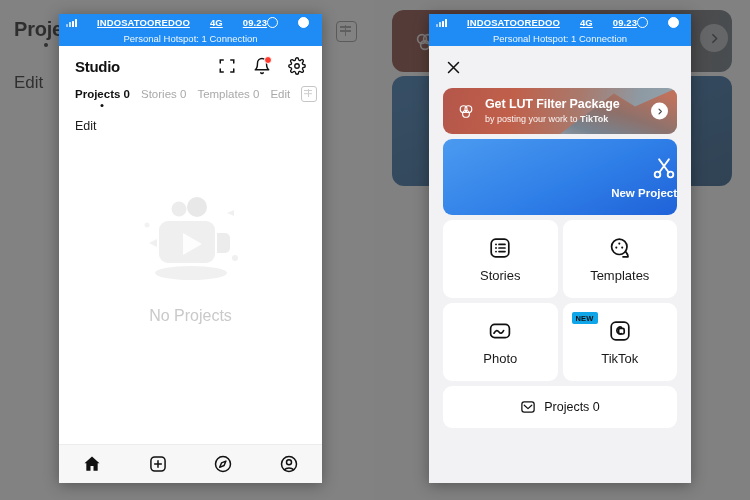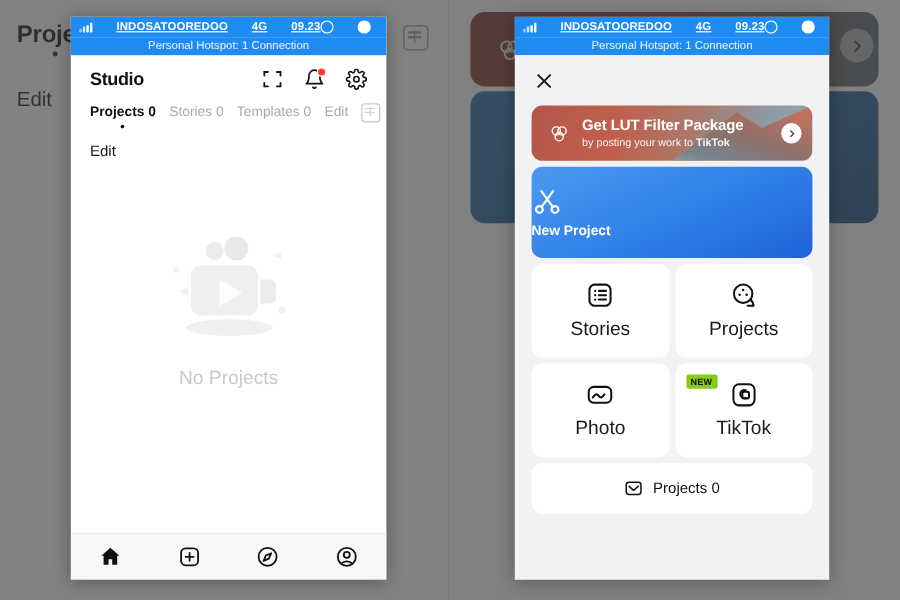--- a/index.html
+++ b/index.html
@@ -100,32 +100,32 @@
   .lut-txt{margin-left:9px;z-index:2;}
   .lut-t1{font-size:12.5px;font-weight:700;color:#fff;letter-spacing:-.1px;line-height:1.1;}
   .lut-t2{font-size:9px;color:rgba(255,255,255,.93);margin-top:2px;}
   .lut-t2 b{font-weight:700;}
   .lut-arrow{position:absolute;right:9px;top:50%;transform:translateY(-50%);
     width:17px;height:17px;border-radius:50%;background:#fff;display:flex;align-items:center;justify-content:center;z-index:2;}
   .lut-arrow svg{width:8px;height:8px;}
 
   .newproj{margin:5px 14px 0 14px;height:76px;border-radius:9px;
     background:linear-gradient(155deg,#4b9af0 0%,#2f7fe8 55%,#1f62d8 100%);
-    display:flex;flex-direction:column;align-items:flex-start;justify-content:center;}
+    display:flex;flex-direction:column;align-items:flex-end;justify-content:center;padding-left:15px;}
   .newproj .sciss{width:26px;height:26px;}
   .newproj .sciss svg{width:26px;height:26px;display:block;}
   .newproj .lbl{margin-top:6px;font-size:11.5px;color:#fff;font-weight:600;}
 
   .grid2{margin:5px 14px 0 14px;display:grid;grid-template-columns:1fr 1fr;gap:5px;}
   .cell{background:#fff;border-radius:9px;height:78px;display:flex;flex-direction:column;
         align-items:center;justify-content:center;position:relative;}
   .cell .cic{width:24px;height:24px;}
   .cell .cic svg{width:24px;height:24px;display:block;}
-  .cell .clbl{margin-top:8px;font-size:16px;color:#1a1a1a;}
-  .newbadge{position:absolute;left:9px;top:9px;background:#84cc16;color:#111;
+  .cell .clbl{margin-top:8px;font-size:13px;color:#1a1a1a;}
+  .newbadge{position:absolute;left:9px;top:9px;background:#0ea5e9;color:#111;
     font-size:7.5px;font-weight:700;padding:1.5px 4px;border-radius:2px;letter-spacing:.2px;}
 
   .projrow{margin:5px 14px 0 14px;background:#fff;border-radius:9px;height:42px;
     display:flex;align-items:center;justify-content:center;gap:8px;}
   .projrow .pic{width:16px;height:16px;}
   .projrow .pic svg{width:16px;height:16px;display:block;}
   .projrow .plbl{font-size:12.5px;color:#111;}
 </style>
 </head>
 <body>
@@ -359,21 +359,21 @@
         <div class="cell">
           <span class="cic">
             <svg viewBox="0 0 24 24" fill="none" stroke="#111" stroke-width="1.7" stroke-linecap="round" stroke-linejoin="round">
               <circle cx="11.3" cy="10.8" r="7.7"></circle>
               <path d="M17.6 15.6c1.6 1.9 2.4 3.6 2.4 5.2h-5"></path>
               <circle cx="11.3" cy="7.6" r="1.05" fill="#111" stroke="none"></circle>
               <circle cx="8.3" cy="11.6" r="1.05" fill="#111" stroke="none"></circle>
               <circle cx="14.2" cy="11.6" r="1.05" fill="#111" stroke="none"></circle>
             </svg>
           </span>
-          <span class="clbl">Projects</span>
+          <span class="clbl">Templates</span>
         </div>
 
         <div class="cell">
           <span class="cic">
             <svg viewBox="0 0 24 24" fill="none" stroke="#111" stroke-width="1.7" stroke-linecap="round" stroke-linejoin="round">
               <rect x="2.6" y="5.4" width="18.8" height="13.2" rx="4.2"></rect>
               <path d="M6 14.2c2-3.2 3.4-3.2 5 -1.2s3 1.4 4.6-1.4"></path>
             </svg>
           </span>
           <span class="clbl">Photo</span>

